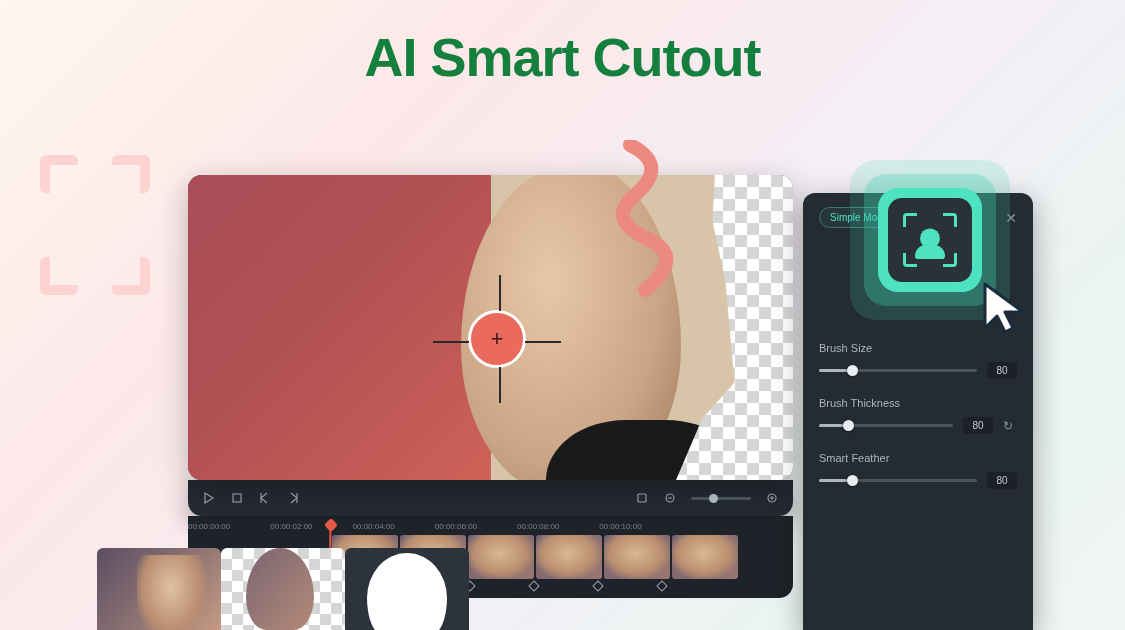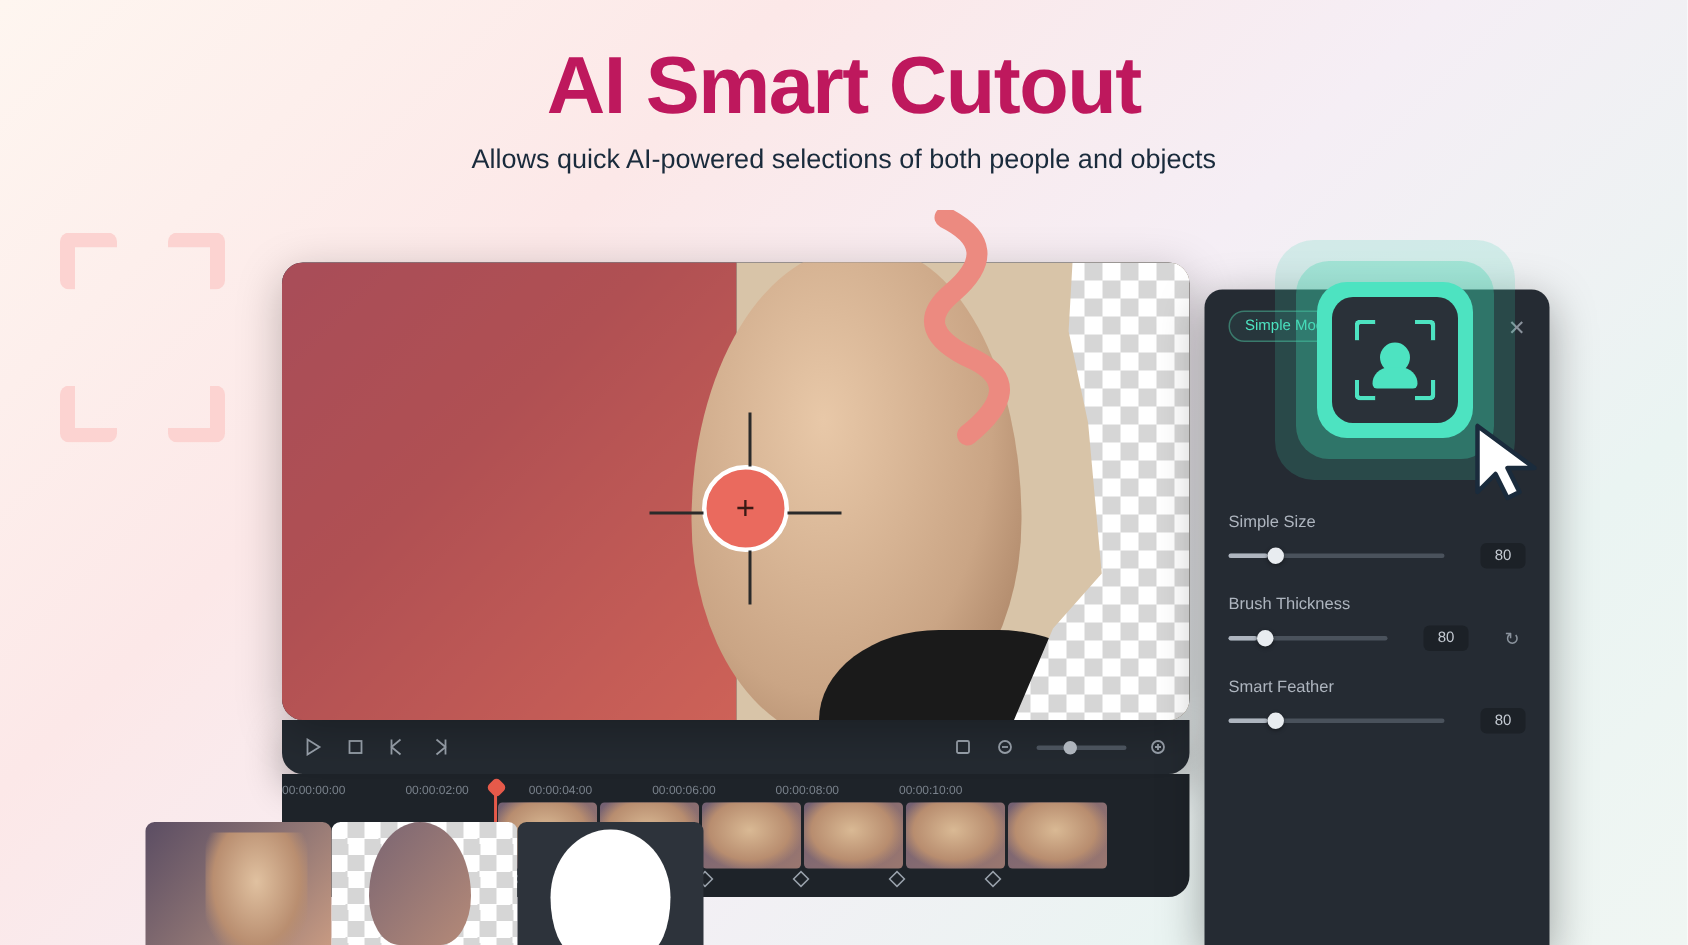--- a/index.html
+++ b/index.html
@@ -31,21 +31,21 @@
 .bracket-deco .bl { bottom:0; left:0; border-right:none; border-top:none; }
 .bracket-deco .br { bottom:0; right:0; border-left:none; border-top:none; }
 
 .header {
   text-align: center;
   padding-top: 26px;
 }
 .title {
   font-size: 54px;
   font-weight: 800;
-  color: #be185d;
+  color: #15803d;
   letter-spacing: -1px;
 }
 .subtitle {
   font-size: 18px;
   color: #1a2b3c;
   margin-top: 8px;
   font-weight: 400;
 }
 
 .canvas-wrap {
@@ -236,21 +236,21 @@
   color: #4de3c1;
   border: 1px solid #3a7a6c;
   padding: 4px 10px;
   border-radius: 12px;
   background: rgba(63,190,160,0.08);
 }
 .close-x { color:#8a929c; font-size:14px; }
 
 .slider-group { margin: 18px 0; }
 .slider-label { font-size: 11px; color: #aeb5bf; margin-bottom: 8px; }
-.slider-row { display:flex; align-items:center; gap:24px; }
+.slider-row { display:flex; align-items:center; gap:10px; }
 .slider-track {
   flex:1; height:3px; background:#4a525c; border-radius:2px; position:relative;
 }
 .slider-thumb {
   position:absolute; top:-4px;
   width:11px; height:11px; border-radius:50%;
   background:#e8ecf0; box-shadow:0 1px 3px rgba(0,0,0,0.4);
 }
 .slider-fill { position:absolute; left:0; top:0; height:3px; background:#aeb5bf; border-radius:2px; }
 .slider-val {
@@ -358,21 +358,20 @@
 
 <div class="bracket-deco">
   <span class="c tl"></span>
     <span class="c tr"></span>
     <span class="c bl"></span>
     <span class="c br"></span>
 </div>
 
 <div class="header">
   <div class="title">AI Smart Cutout</div>
-  <div class="subtitle">Allows quick AI-powered selections of both people and objects</div>
 </div>
 
 <svg class="squiggle" viewBox="0 0 60 160">
   <path d="M15 5 Q55 25 20 55 Q-10 80 35 100 Q70 118 30 150" stroke="#ec8a80" stroke-width="14" fill="none" stroke-linecap="round"></path>
 </svg>
 
 <div class="canvas-wrap">
 
   <div class="preview">
     <div class="preview-left">
@@ -466,21 +465,21 @@
 
 <div class="side-panel">
   <div class="panel-top">
     <span class="chip">Simple Mode</span>
     <span class="close-x">✕</span>
   </div>
 
   <div style="height:82px"></div>
 
   <div class="slider-group">
-    <div class="slider-label">Simple Size</div>
+    <div class="slider-label">Brush Size</div>
     <div class="slider-row">
       <div class="slider-track">
         <div class="slider-fill" style="width:18%"></div>
         <div class="slider-thumb" style="left:18%"></div>
       </div>
       <span class="slider-val">80</span>
     </div>
   </div>
 
   <div class="slider-group">

